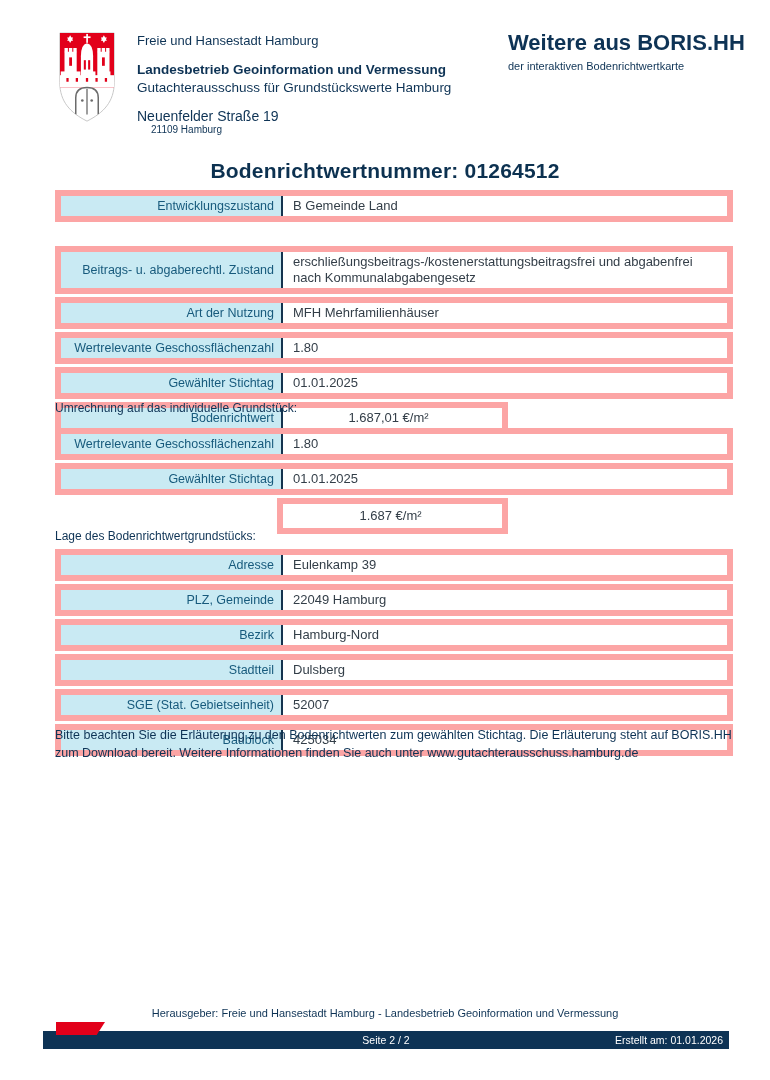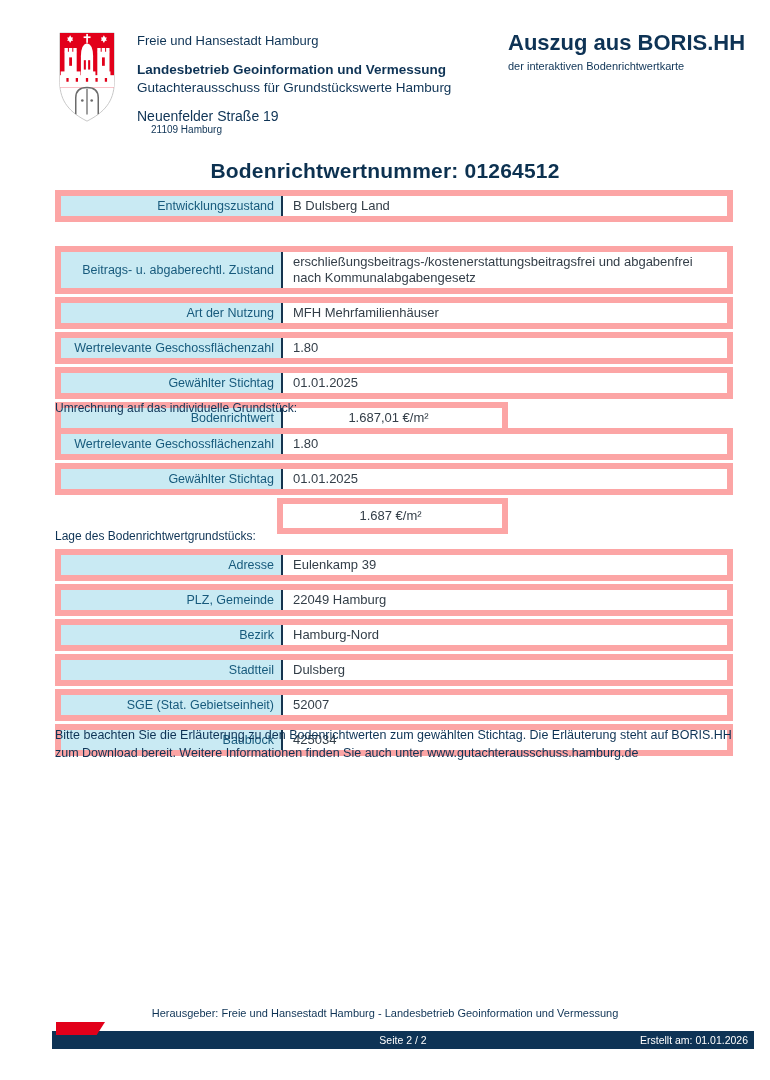--- a/index.html
+++ b/index.html
@@ -43,21 +43,21 @@
 
   .section-heading{left:55px;font-size:12px;color:#0e3355;}
   .h-umrechnung{top:401px;}
   .h-lage{top:529px;}
 
   
   .note{left:55px;top:726px;width:684px;font-size:12.5px;line-height:18px;color:#0e3355;}
 
   
   .footer-publisher{top:1007px;left:0;width:100%;text-align:center;font-size:11px;color:#0e3355;}
-  .footer-bar{left:52px;top:1031px;width:686px;height:18px;background:#0e3355;padding-left:16px;}
+  .footer-bar{left:43px;top:1031px;width:686px;height:18px;background:#0e3355;}
   .footer-page{position:absolute;left:0;width:100%;text-align:center;line-height:18px;
     font-size:10.5px;color:#ffffff;}
   .footer-created{position:absolute;right:6px;line-height:18px;font-size:10.5px;color:#ffffff;}
   .footer-flag{left:56px;top:1022px;width:49px;height:13px;background:#e2001a;
     -webkit-clip-path:polygon(0 0,100% 0,83% 100%,0 100%);
     clip-path:polygon(0 0,100% 0,83% 100%,0 100%);z-index:2;}
 </style>
 </head>
 <body>
 
@@ -121,30 +121,30 @@
     </svg>
   </div>
 
   <div class="abs org-line1">Freie und Hansestadt Hamburg</div>
   <div class="abs org-line2">Landesbetrieb Geoinformation und Vermessung</div>
   <div class="abs org-line3">Gutachterausschuss für Grundstückswerte Hamburg</div>
   <div class="abs addr1">Neuenfelder Straße 19</div>
   <div class="abs addr2">21109 Hamburg</div>
 
   <div class="abs brand">
-    <div class="brand-title">Auszug aus BORIS.HH</div>
+    <div class="brand-title">Weitere aus BORIS.HH</div>
     <div class="brand-subtitle">der interaktiven Bodenrichtwertkarte</div>
   </div>
 
   <div class="abs doc-title">Bodenrichtwertnummer: 01264512</div>
 
   <div class="abs tbl tbl1">
     <div class="row">
       <div class="lbl">Entwicklungszustand</div>
-      <div class="val">B Dulsberg Land</div>
+      <div class="val">B Gemeinde Land</div>
     </div>
   </div>
 
   <div class="abs tbl tbl2">
     <div class="row">
       <div class="lbl">Beitrags- u. abgaberechtl. Zustand</div>
       <div class="val">erschließungsbeitrags-/kostenerstattungsbeitragsfrei und abgabenfrei nach Kommunalabgabengesetz</div>
     </div>
     <div class="row">
       <div class="lbl">Art der Nutzung</div>

